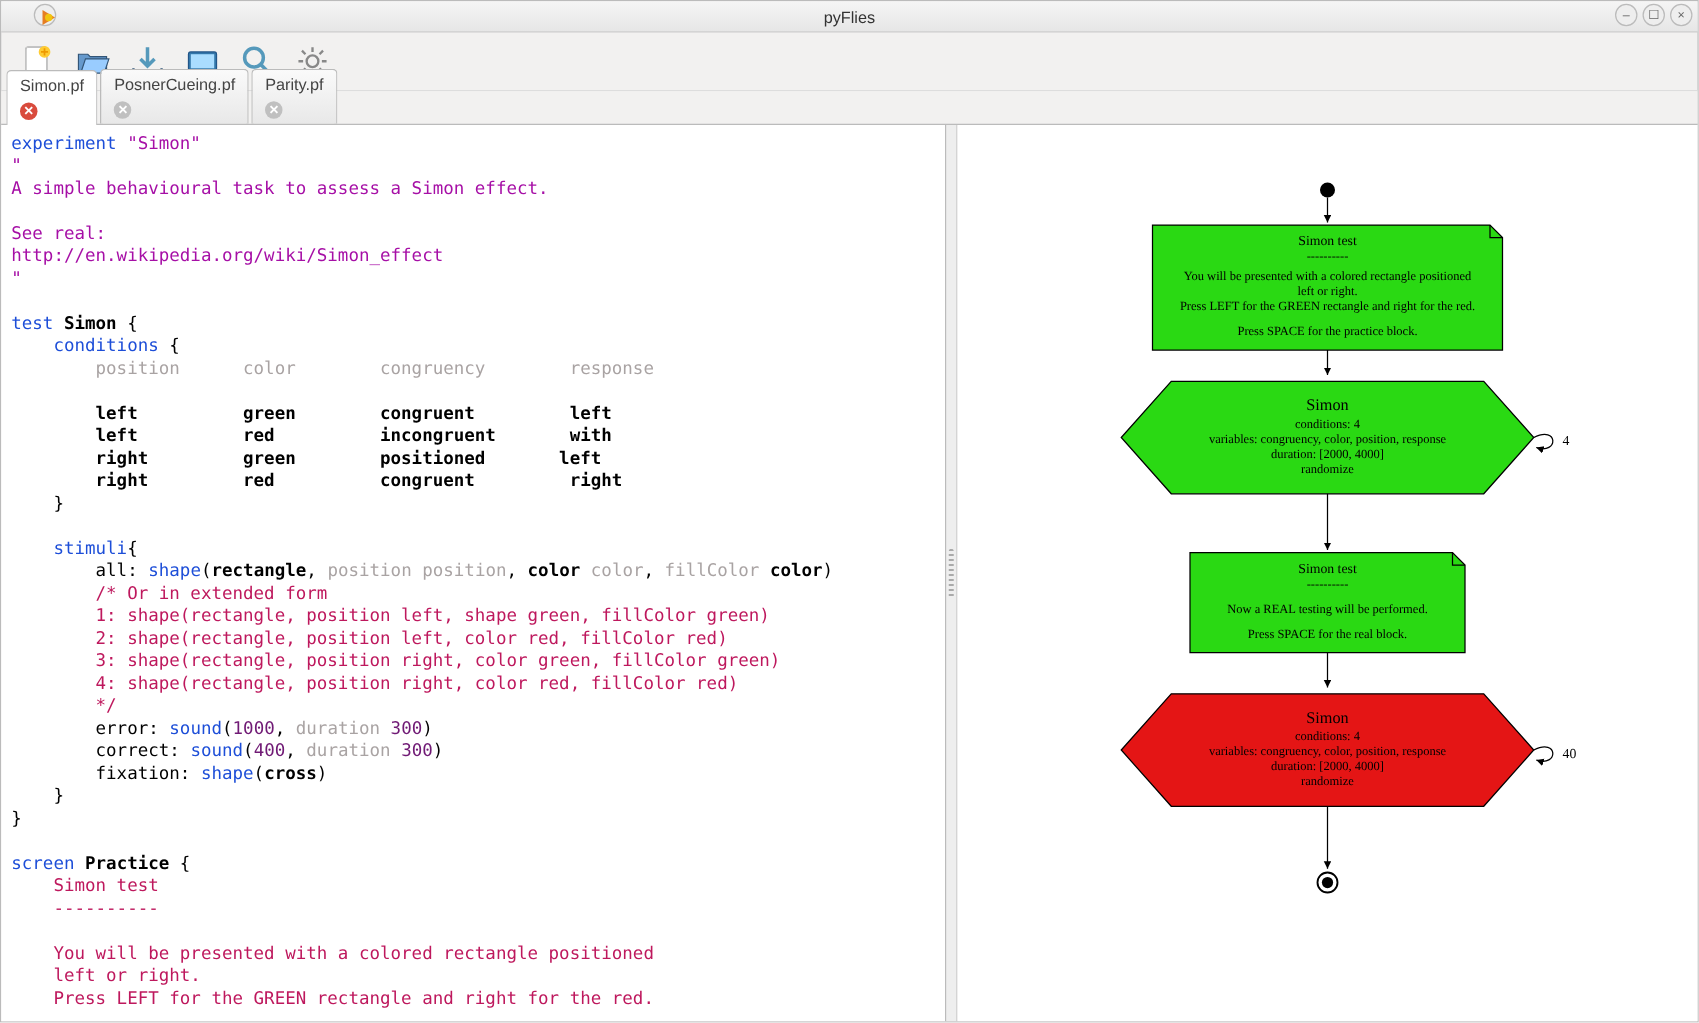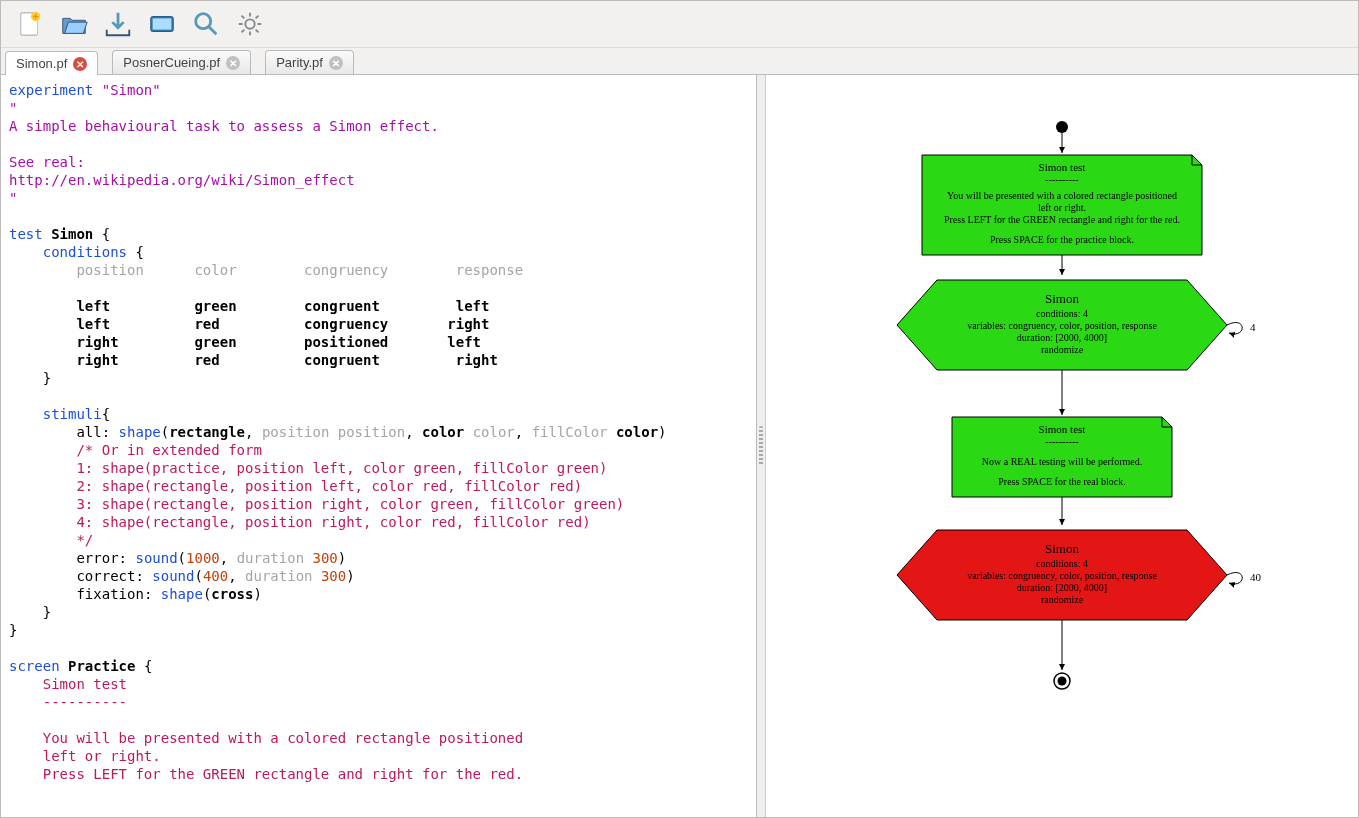--- a/index.html
+++ b/index.html
@@ -89,26 +89,27 @@
   padding-left: 4px;
   background: #f2f1f0;
 }
 .tab {
   padding: 4px 10px;
   font-size: 13px;
   border: 1px solid #bbb;
   border-bottom: none;
   border-top-left-radius: 4px;
   border-top-right-radius: 4px;
-  margin-right: 14px;
+  margin-right: 2px;
   background: linear-gradient(#fafafa,#e8e8e8);
   display: flex;
-  align-items: flex-end;
+  align-items: flex-start;
   gap: 6px;
   color: #444;
+  flex-direction: column;
 }
 .tab.active {
   background: #fff;
   position: relative;
   top: 1px;
 }
 .tab-close {
   width: 14px;
   height: 14px;
   border-radius: 50%;
@@ -164,36 +165,51 @@
   overflow: auto;
   display:flex;
   justify-content:center;
 }
 .diagram-pane svg { margin-top: 40px; }
 
 
 .kw   { color: #1d4ed8; }
 .name { color: #000; font-weight: bold; }
 .str  { color: #a60fa6; }
-.num  { color: #c2410c; text-align: right; }
+.num  { color: #701a75; text-align: right; }
 .dim  { color: #a9a3a3; }
 .grn  { color: #be185d; }
 .red  { color: #000000; }
 .punc { color: #000; } 
 .txt  { color: #000; font-weight: bold; }
 
 
 .editor-pane::-webkit-scrollbar { width: 14px; }
 .editor-pane::-webkit-scrollbar-thumb { background: #c4c4c4; border-radius: 7px; }
 </style>
 </head>
 <body>
 
 <div class="window">
 
+  <div class="titlebar">
+    <div class="win-controls-left">
+      <svg class="app-icon" viewBox="0 0 16 16">
+        <path d="M3 2 L13 8 L3 14 Z" fill="#e67e22"></path>
+        <circle cx="8" cy="8" r="3" fill="#f1c40f"></circle>
+      </svg>
+      <div class="win-btn" style="margin-left:22px">◦</div>
+    </div>
+    <span>pyFlies</span>
+    <div class="win-controls-right">
+      <div class="win-btn">–</div>
+      <div class="win-btn">☐</div>
+      <div class="win-btn">×</div>
+    </div>
+  </div>
 
   <div class="toolbar">
     <div class="tb-btn" title="New">
       <svg viewBox="0 0 32 32">
           <rect x="6" y="4" width="18" height="24" rx="2" fill="#fff" stroke="#888"></rect>
           <rect x="6" y="4" width="18" height="24" rx="2" fill="none" stroke="#ccc"></rect>
           <circle cx="22" cy="8" r="5" fill="#fc3"></circle>
           <path d="M22 5v6M19 8h6" stroke="#e90" stroke-width="1.5"></path>
         </svg>
     </div>
@@ -255,29 +271,29 @@
 <span></span>
 <span class="str">See real:</span>
 <span class="str">http://en.wikipedia.org/wiki/Simon_effect</span>
 <span class="str">"</span>
 <span></span>
 <span class="kw">test </span><span class="name">Simon</span><span class="punc"> {</span>
 <span>    </span><span class="kw">conditions</span><span class="punc"> {</span>
 <span class="dim">        position      color        congruency        response</span>
 <span></span>
 <span class="txt">        left          green        congruent         left</span>
-<span class="txt">        left          red          congruency       right</span>
+<span class="txt">        left          red          incongruent       with</span>
 <span class="txt">        right         green        positioned       left</span>
 <span class="txt">        right         red          congruent         right</span>
 <span class="punc">    }</span>
 <span></span>
 <span>    </span><span class="kw">stimuli</span><span class="punc">{</span>
 <span>        </span><span class="red">all</span><span class="punc">: </span><span class="kw">shape</span><span class="punc">(</span><span class="txt">rectangle</span><span class="punc">, </span><span class="dim">position position</span><span class="punc">, </span><span class="txt">color</span><span class="dim"> color</span><span class="punc">, </span><span class="dim">fillColor</span><span class="txt"> color</span><span class="punc">)</span>
 <span class="grn">        /* Or in extended form</span>
-<span class="grn">        1: shape(practice, position left, color green, fillColor green)</span>
+<span class="grn">        1: shape(rectangle, position left, shape green, fillColor green)</span>
 <span class="grn">        2: shape(rectangle, position left, color red, fillColor red)</span>
 <span class="grn">        3: shape(rectangle, position right, color green, fillColor green)</span>
 <span class="grn">        4: shape(rectangle, position right, color red, fillColor red)</span>
 <span class="grn">        */</span>
 <span>        </span><span class="red">error</span><span class="punc">: </span><span class="kw">sound</span><span class="punc">(</span><span class="num">1000</span><span class="punc">, </span><span class="dim">duration </span><span class="num">300</span><span class="punc">)</span>
 <span>        </span><span class="red">correct</span><span class="punc">: </span><span class="kw">sound</span><span class="punc">(</span><span class="num">400</span><span class="punc">, </span><span class="dim">duration </span><span class="num">300</span><span class="punc">)</span>
 <span>        </span><span class="red">fixation</span><span class="punc">: </span><span class="kw">shape</span><span class="punc">(</span><span class="txt">cross</span><span class="punc">)</span>
 <span class="punc">    }</span>
 <span class="punc">}</span>
 <span></span>

